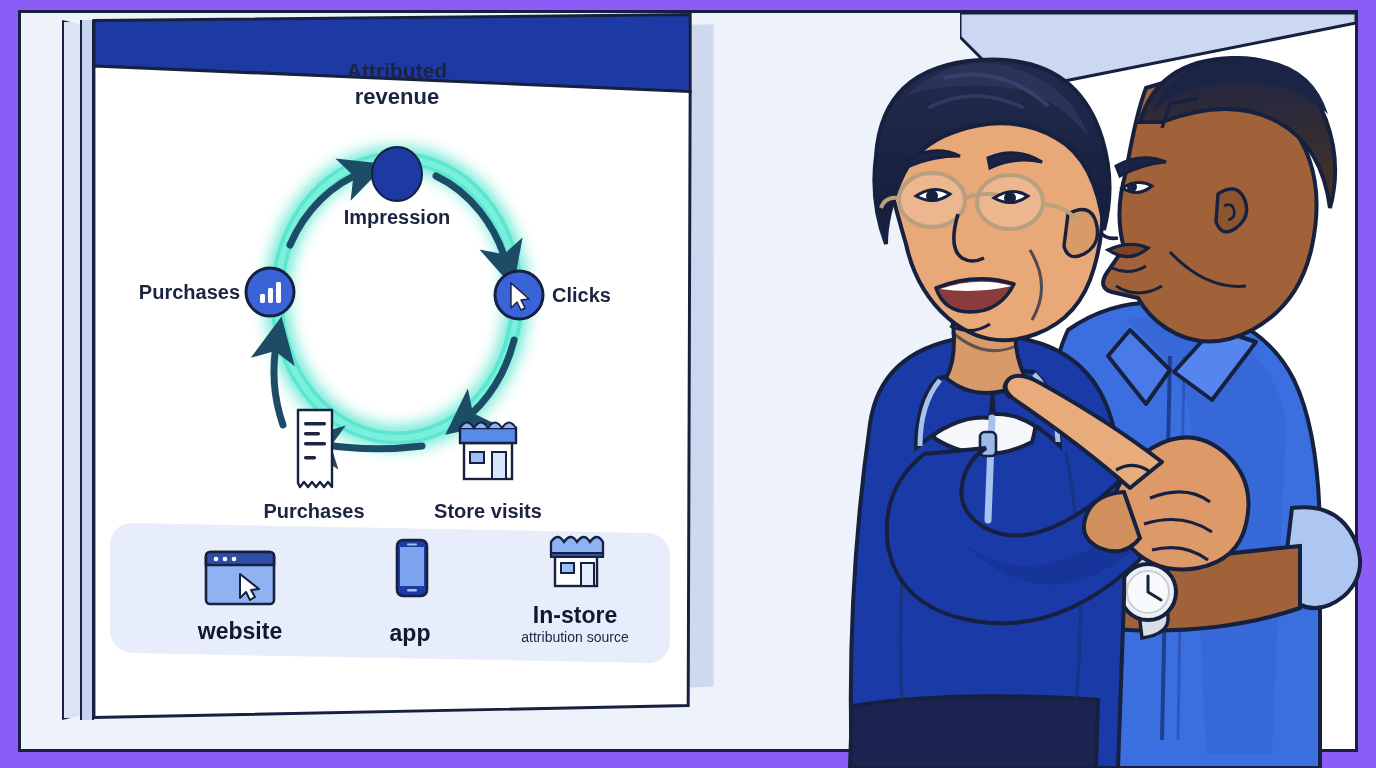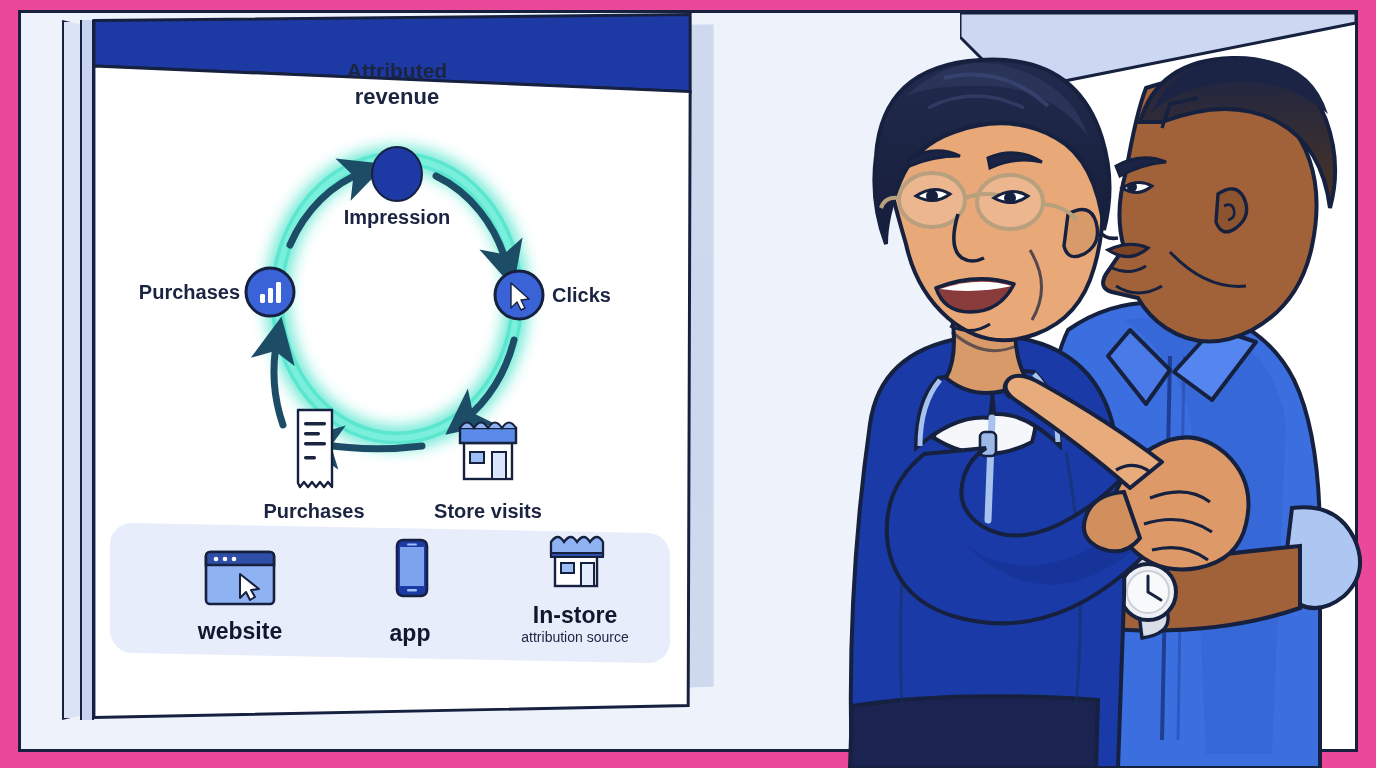--- a/index.html
+++ b/index.html
@@ -1,19 +1,19 @@
 <!DOCTYPE html>
 <html><head>
 <meta charset="utf-8">
 <style>
   html,body{margin:0;padding:0;background:#ffffff;}
   body{font-family:"Liberation Sans", sans-serif;}
   #stage{
     position:relative;width:1376px;height:768px;overflow:hidden;
-    background:#ec4899;
+    background:#8b5cf6;
   }
   
   .frame{
     position:absolute;left:18px;top:10px;width:1340px;height:742px;
     border:3px solid #16203f;background:#ffffff;box-sizing:border-box;
   }
   
   .room-wall-left{
     position:absolute;left:21px;top:13px;width:990px;height:736px;
     background:#eef2fb;

